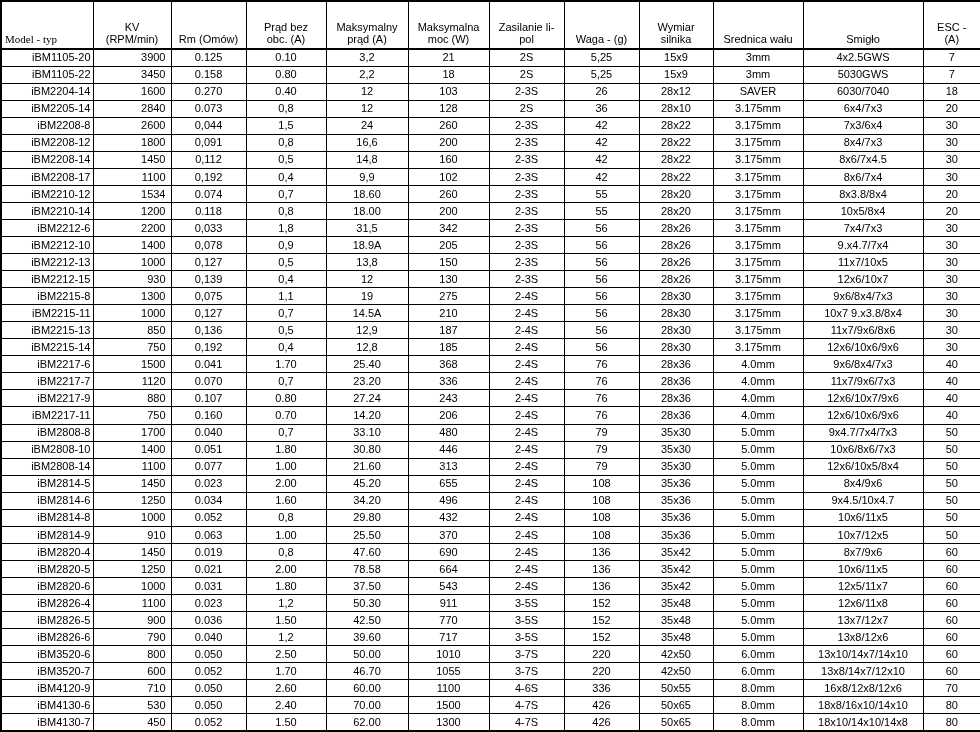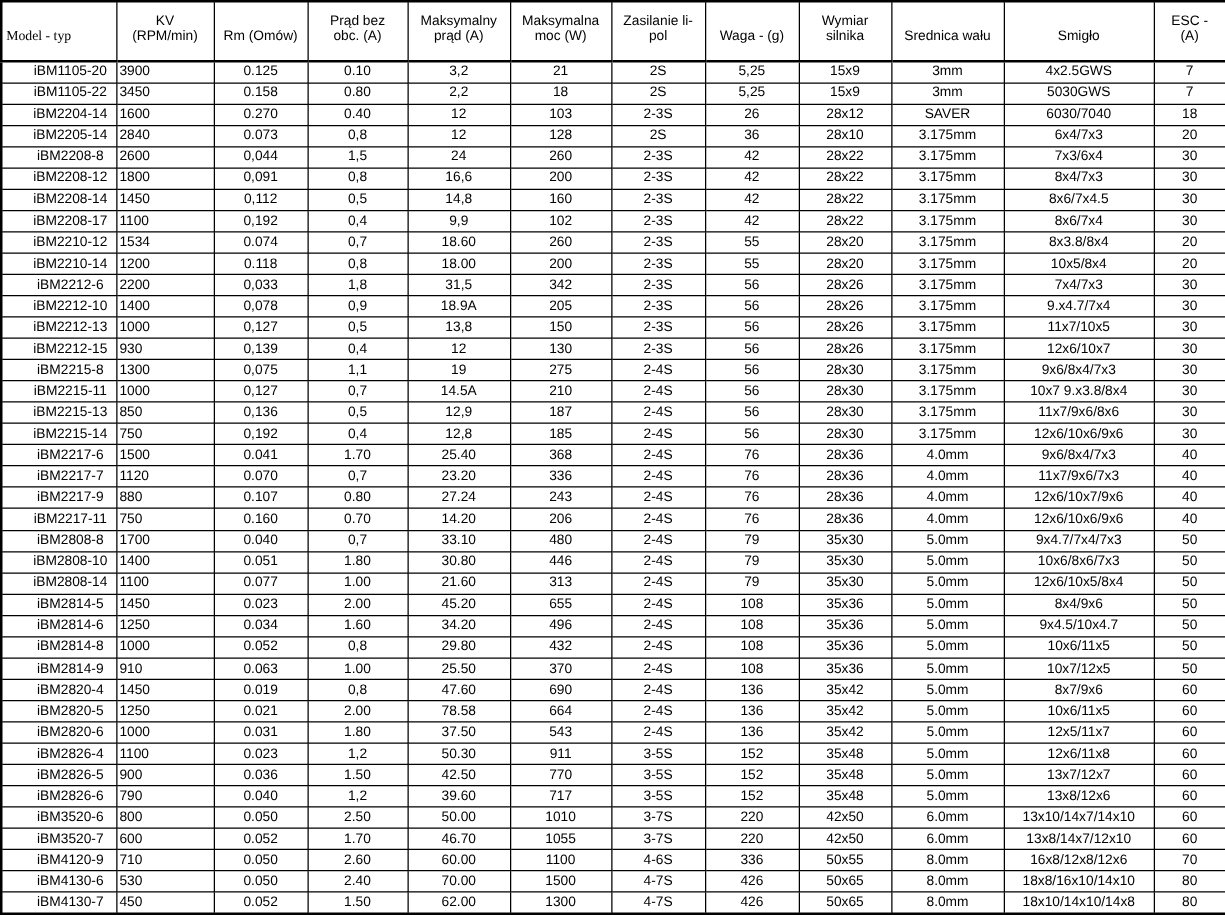--- a/index.html
+++ b/index.html
@@ -35,42 +35,42 @@
   
   table.spec-table thead tr {
     height: 48px;
   }
   table.spec-table th {
     font-weight: normal;
     vertical-align: bottom;
     text-align: center;
     white-space: pre-line;
     border-bottom: 2px solid #000000;
-    padding-bottom: 12px;
+    padding-bottom: 2px;
     margin-left: 32px;
   }
   table.spec-table th:first-child {
     text-align: left;
     padding-left: 3px;
     font-family: Liberation Serif, serif;
   }
   
   table.spec-table tbody tr {
     height: 16px;
   }
   table.spec-table td {
     text-align: center;
     vertical-align: middle;
   }
   table.spec-table td:first-child {
-    text-align: center;
+    text-align: right;
     padding-left: 20px;
   }
   table.spec-table td:nth-child(2) {
-    text-align: left;
+    text-align: right;
     padding-right: 5px;
   }
 </style>
 </head>
 <body>
 
 <table class="spec-table">
   <colgroup>
     <col style="width:92px">
     <col style="width:78px">

